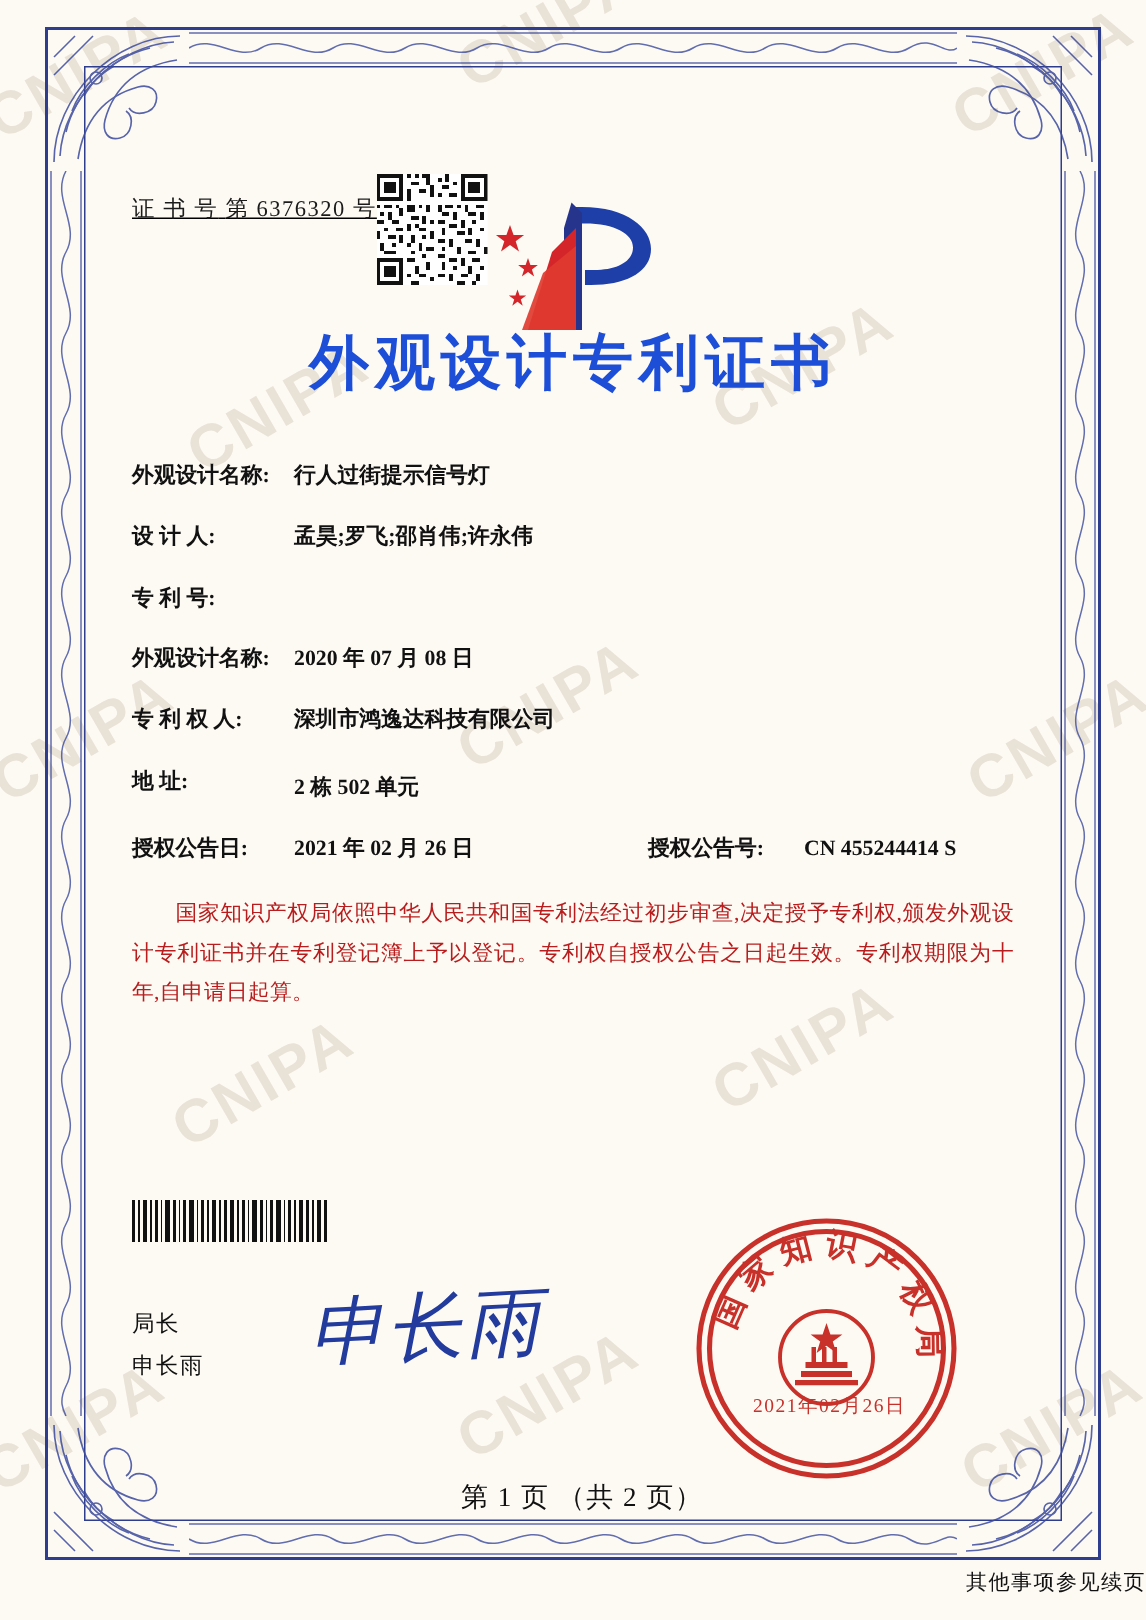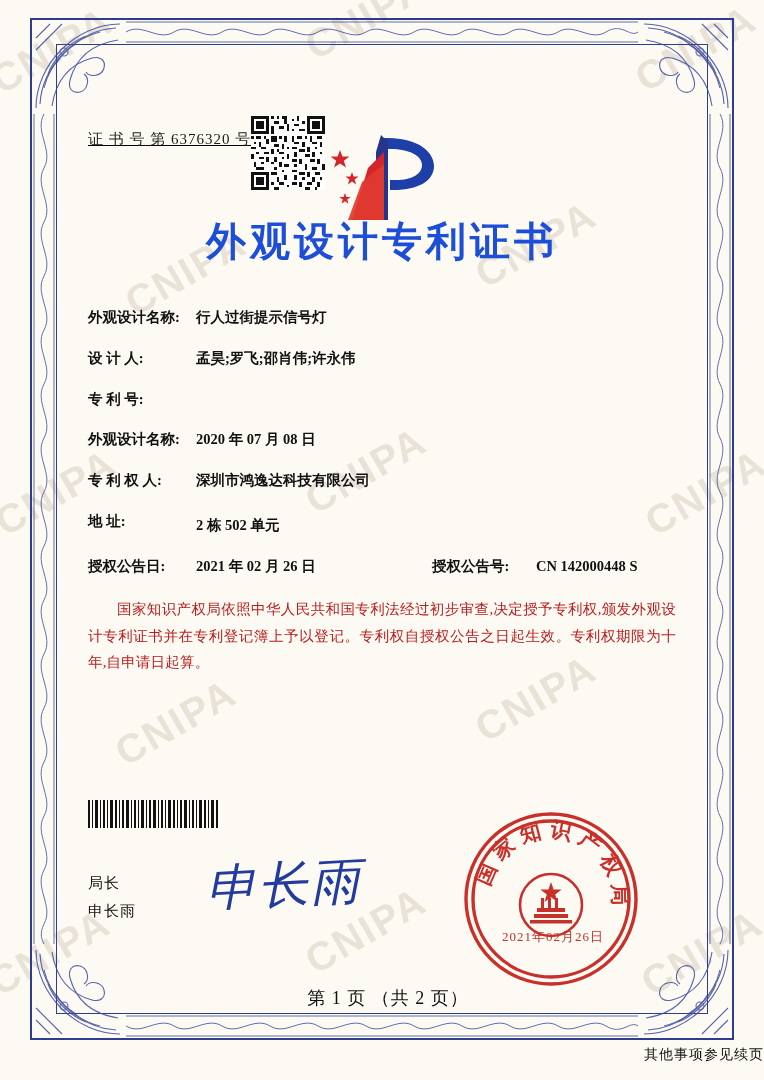--- a/index.html
+++ b/index.html
@@ -507,21 +507,21 @@
     </div>
 
     <div class="f-row two-col">
       <div class="f-label">
         <span>授权公告日</span><span>:</span>
       </div>
       <div class="f-value">2021 年 02 月 26 日</div>
       <div class="f-label2">
         <span>授权公告号</span><span>:</span>
       </div>
-      <div class="f-value2">CN 142000448 S</div>
+      <div class="f-value2">CN 455244414 S</div>
     </div>
 
   </div>
 
   <div class="para">
     <p>国家知识产权局依照中华人民共和国专利法经过初步审查,决定授予专利权,颁发外观设计专利证书并在专利登记簿上予以登记。专利权自授权公告之日起生效。专利权期限为十年,自申请日起算。</p>
   </div>
 
   <svg class="barcode" viewBox="0 0 130 28" shape-rendering="crispEdges">
     <g fill="#111">

